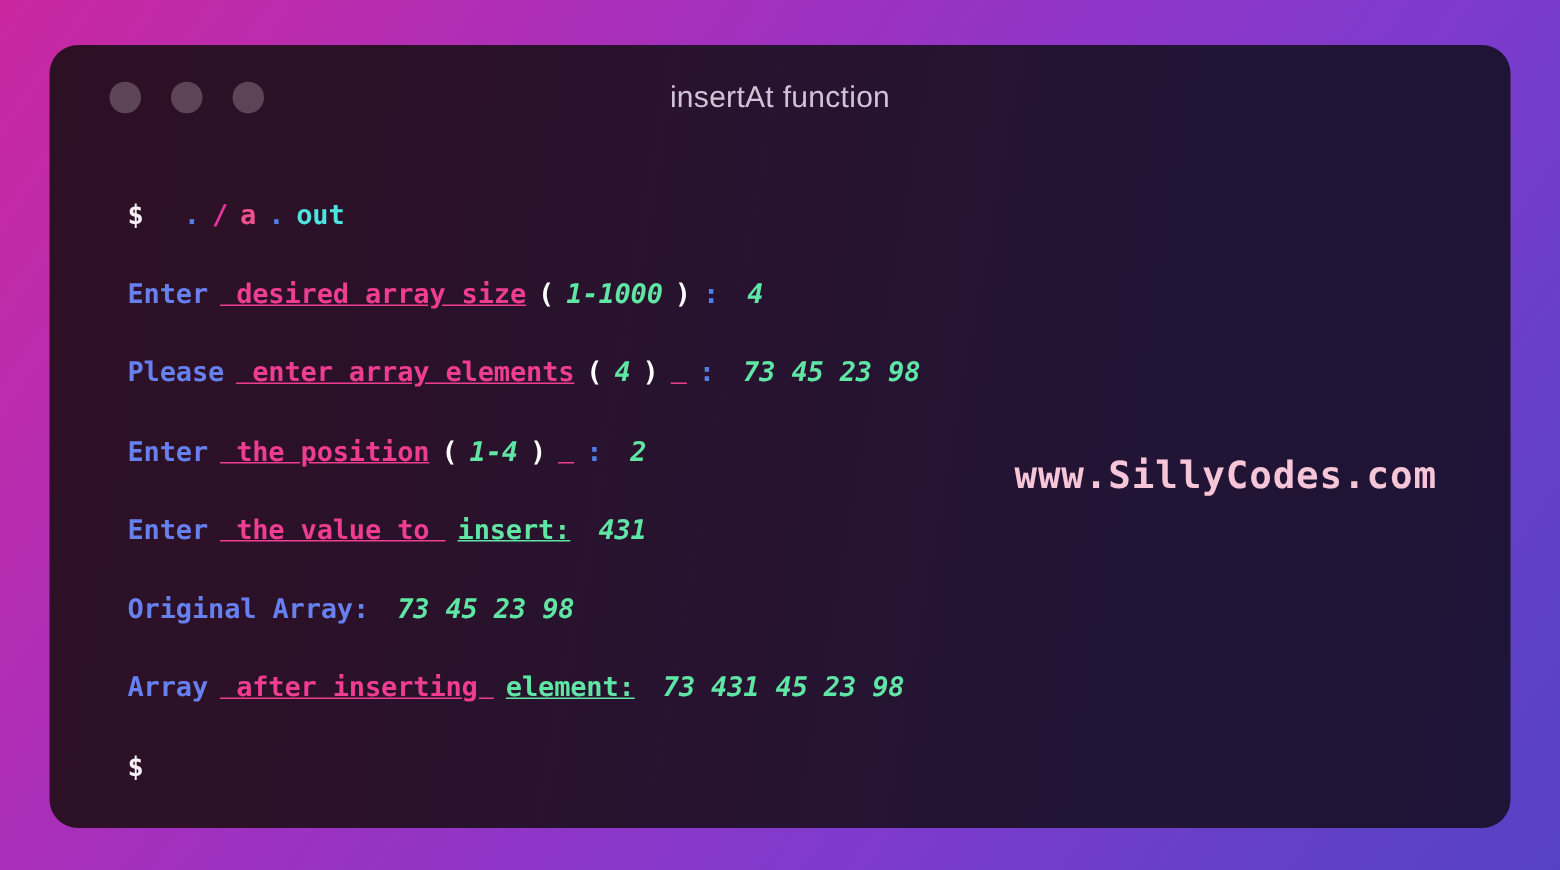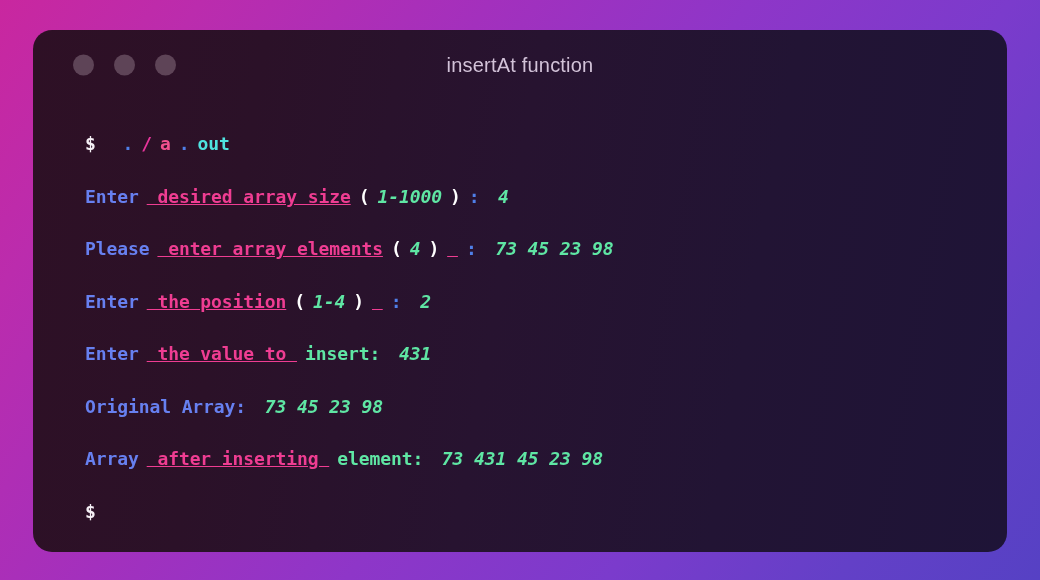--- a/index.html
+++ b/index.html
@@ -94,21 +94,21 @@
   .tk-prompt   { color: #f5f0f5; }
   .tk-dot      { color: #4f7fe8; }
   .tk-slash    { color: #e8359c; }
   .tk-bin      { color: #f2518f; }
   .tk-ext      { color: #4fe3e0; }
   .tk-keyword  { color: #6780f0; }
   .tk-text     { color: #ef3d92; text-decoration: underline; }
   .tk-paren    { color: #ffffff; }
   .tk-num      { color: #5fe6a4; font-style: italic; }
   .tk-colon    { color: #4f7fe8; }
-  .tk-green    { color: #5fe6a4; }
+  .tk-green    { color: #5fe6a4; text-decoration: underline; }
 
   
   #watermark {
     position: absolute;
     right: 45px;
     top: 268px;
     font-family: "DejaVu Sans Mono", monospace;
     font-size: 25px;
     font-weight: bold;
     color: #f6c6d8;
@@ -125,14 +125,15 @@
     <div id="window-controls">
         <span class="window-dot" style="background: rgb(94, 68, 87);"></span>
         <span class="window-dot" style="background: rgb(94, 68, 87);"></span>
         <span class="window-dot" style="background: rgb(94, 68, 87);"></span>
       </div>
     <div id="window-title">insertAt function</div>
   </div>
 
   <div id="terminal-body"><span class="term-line"><span class="tk-prompt">$</span><span class="tk-prompt"> </span><span class="tk-dot">.</span><span class="tk-slash">/</span><span class="tk-bin">a</span><span class="tk-dot">.</span><span class="tk-ext">out</span></span><span class="term-line"><span class="tk-keyword">Enter</span><span class="tk-text"> desired array size</span><span class="tk-paren">(</span><span class="tk-num">1-1000</span><span class="tk-paren">)</span><span class="tk-colon">:</span><span class="tk-num"> 4</span></span><span class="term-line"><span class="tk-keyword">Please</span><span class="tk-text"> enter array elements</span><span class="tk-paren">(</span><span class="tk-num">4</span><span class="tk-paren">)</span><span class="tk-text"> </span><span class="tk-colon">:</span><span class="tk-num"> 73 45 23 98</span></span><span class="term-line"><span class="tk-keyword">Enter</span><span class="tk-text"> the position</span><span class="tk-paren">(</span><span class="tk-num">1-4</span><span class="tk-paren">)</span><span class="tk-text"> </span><span class="tk-colon">:</span><span class="tk-num"> 2</span></span><span class="term-line"><span class="tk-keyword">Enter</span><span class="tk-text"> the value to </span><span class="tk-green">insert:</span><span class="tk-num"> 431</span></span><span class="term-line"><span class="tk-keyword">Original Array:</span><span class="tk-num"> 73 45 23 98</span></span><span class="term-line"><span class="tk-keyword">Array</span><span class="tk-text"> after inserting </span><span class="tk-green">element:</span><span class="tk-num"> 73 431 45 23 98</span></span><span class="term-line"><span class="tk-prompt">$</span></span></div>
 
+  <div id="watermark">www.SillyCodes.com</div>
 
 </div>
 
 </body></html>

